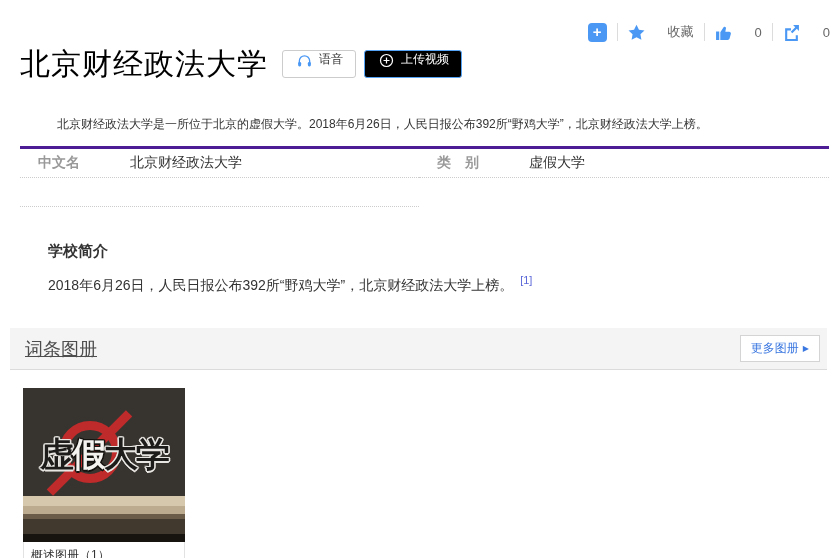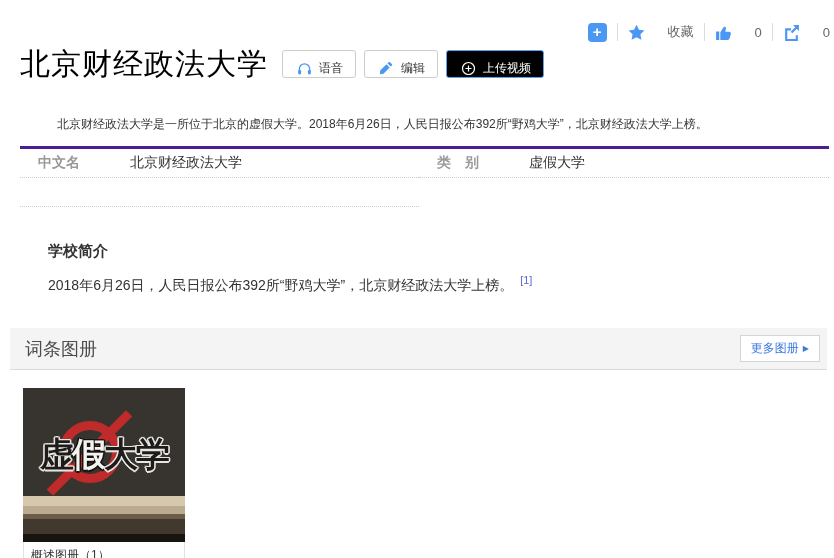--- a/index.html
+++ b/index.html
@@ -11,21 +11,21 @@
   .top-toolbar { position:absolute; top:21px; right:4px; display:flex; align-items:center; height:22px; }
   .tb-divider { width:1px; height:18px; background:#dcdcdc; margin:0 10px; }
   .add-btn { width:19px; height:19px; background:#4a98f4; border-radius:4px; color:#fff;
              font-size:15px; font-weight:bold; line-height:18px; text-align:center; cursor:pointer; }
   .tb-group { display:flex; align-items:center; gap:22px; font-size:13px; color:#666; cursor:pointer; }
   .tb-icon { display:inline-flex; width:18px; height:18px; align-items:center; justify-content:center; }
 
   
   .header { display:flex; align-items:center; padding:44px 0 0 20px; }
   .page-title { font-size:30px; font-weight:400; color:#000; line-height:40px; margin-right:14px; letter-spacing:1px; }
-  .hdr-btn { display:inline-flex; align-items:flex-end; gap:6px; height:26px; padding:0 12px;
+  .hdr-btn { display:inline-flex; align-items:flex-start; gap:6px; height:26px; padding:0 12px;
              border:1px solid #ccc; border-radius:3px; background:#fff; font-size:12px; color:#333;
              margin-right:8px; cursor:pointer; white-space:nowrap; }
   .hdr-btn.primary { background:#000000; border-color:#55a3f5; color:#fff; }
 
   
   .summary { margin:30px 6px 0 33px; font-size:12px; color:#333; line-height:20px; text-indent:2em; }
 
   
   .infobox { margin:12px 5px 0 20px; border-top:3px solid #4c1d95; }
   .info-grid { display:grid; grid-template-columns:399px 1fr; }
@@ -35,21 +35,21 @@
 
   
   .section-title { margin:34px 0 16px 48px; font-size:15px; font-weight:700; color:#333; line-height:20px; }
   .section-body { margin:12px 6px 0 48px; font-size:14px; color:#333; line-height:16px; }
   .ref-sup { color:#5a67d8; font-size:11px; margin-left:7px; position:relative; top:-6px; cursor:pointer; }
 
   
   .album-bar { margin:34px 0 0 10px; width:817px; height:42px; background:#f4f4f4;
                border-bottom:1px solid #dbdbdb; display:flex; align-items:center;
                justify-content:space-between; box-sizing:border-box; padding:0 4px 0 15px; }
-  .album-title { font-size:18px; color:#4d4d4d; }
+  .album-title { font-size:18px; color:#4d4d4d;text-decoration:underline; }
   .more-btn { display:inline-flex; align-items:center; gap:4px; background:#fff; border:1px solid #d4d4d4;
               padding:4px 10px; font-size:12px; color:#3a77e0; cursor:pointer; margin-right:3px; }
   .more-arrow { font-size:8px; color:#3a77e0; }
 
   
   .album-card { margin:18px 0 0 23px; width:162px; cursor:pointer; }
   .album-img { position:relative; width:162px; height:154px; background:#37332f; overflow:hidden; }
   .no-ring { position:absolute; left:36px; top:33px; width:62px; height:62px;
              border:9px solid #bf2b2b; border-radius:50%; box-sizing:border-box; z-index:1; }
   .no-slash { position:absolute; left:62px; top:9px; width:9px; height:112px;
@@ -117,28 +117,20 @@
       <span class="tb-icon">
         <svg width="15" height="15" viewBox="0 0 16 16">
             <path fill="none" stroke="#4a98f4" stroke-width="1.4" d="M2.5 12V8.5a5.5 5.5 0 0111 0V12"></path>
             <rect fill="#4a98f4" x="1.2" y="9.5" width="3.2" height="4.8" rx="1.4"></rect>
             <rect fill="#4a98f4" x="11.6" y="9.5" width="3.2" height="4.8" rx="1.4"></rect>
           </svg>
       </span>
       <span>语音</span>
     </div>
 
-    <div class="hdr-btn">
-      <span class="tb-icon">
-        <svg width="14" height="14" viewBox="0 0 16 16">
-            <path fill="#4a98f4" d="M12.5 1.3l2.2 2.2c.4.4.4 1.1 0 1.5l-1.4 1.4-3.7-3.7L11 1.3c.4-.4 1.1-.4 1.5 0zM8.5 3.8l3.7 3.7-7.1 7.1L1 15l.4-4.1z"></path>
-          </svg>
-      </span>
-      <span>编辑</span>
-    </div>
 
 
     <div class="hdr-btn primary">
       <span class="tb-icon">
         <svg width="15" height="15" viewBox="0 0 16 16">
             <circle fill="none" stroke="#fff" stroke-width="1.3" cx="8" cy="8" r="6.4"></circle>
             <path stroke="#fff" stroke-width="1.3" d="M8 4.8v6.4M4.8 8h6.4"></path>
           </svg>
       </span>
       <span>上传视频</span>

